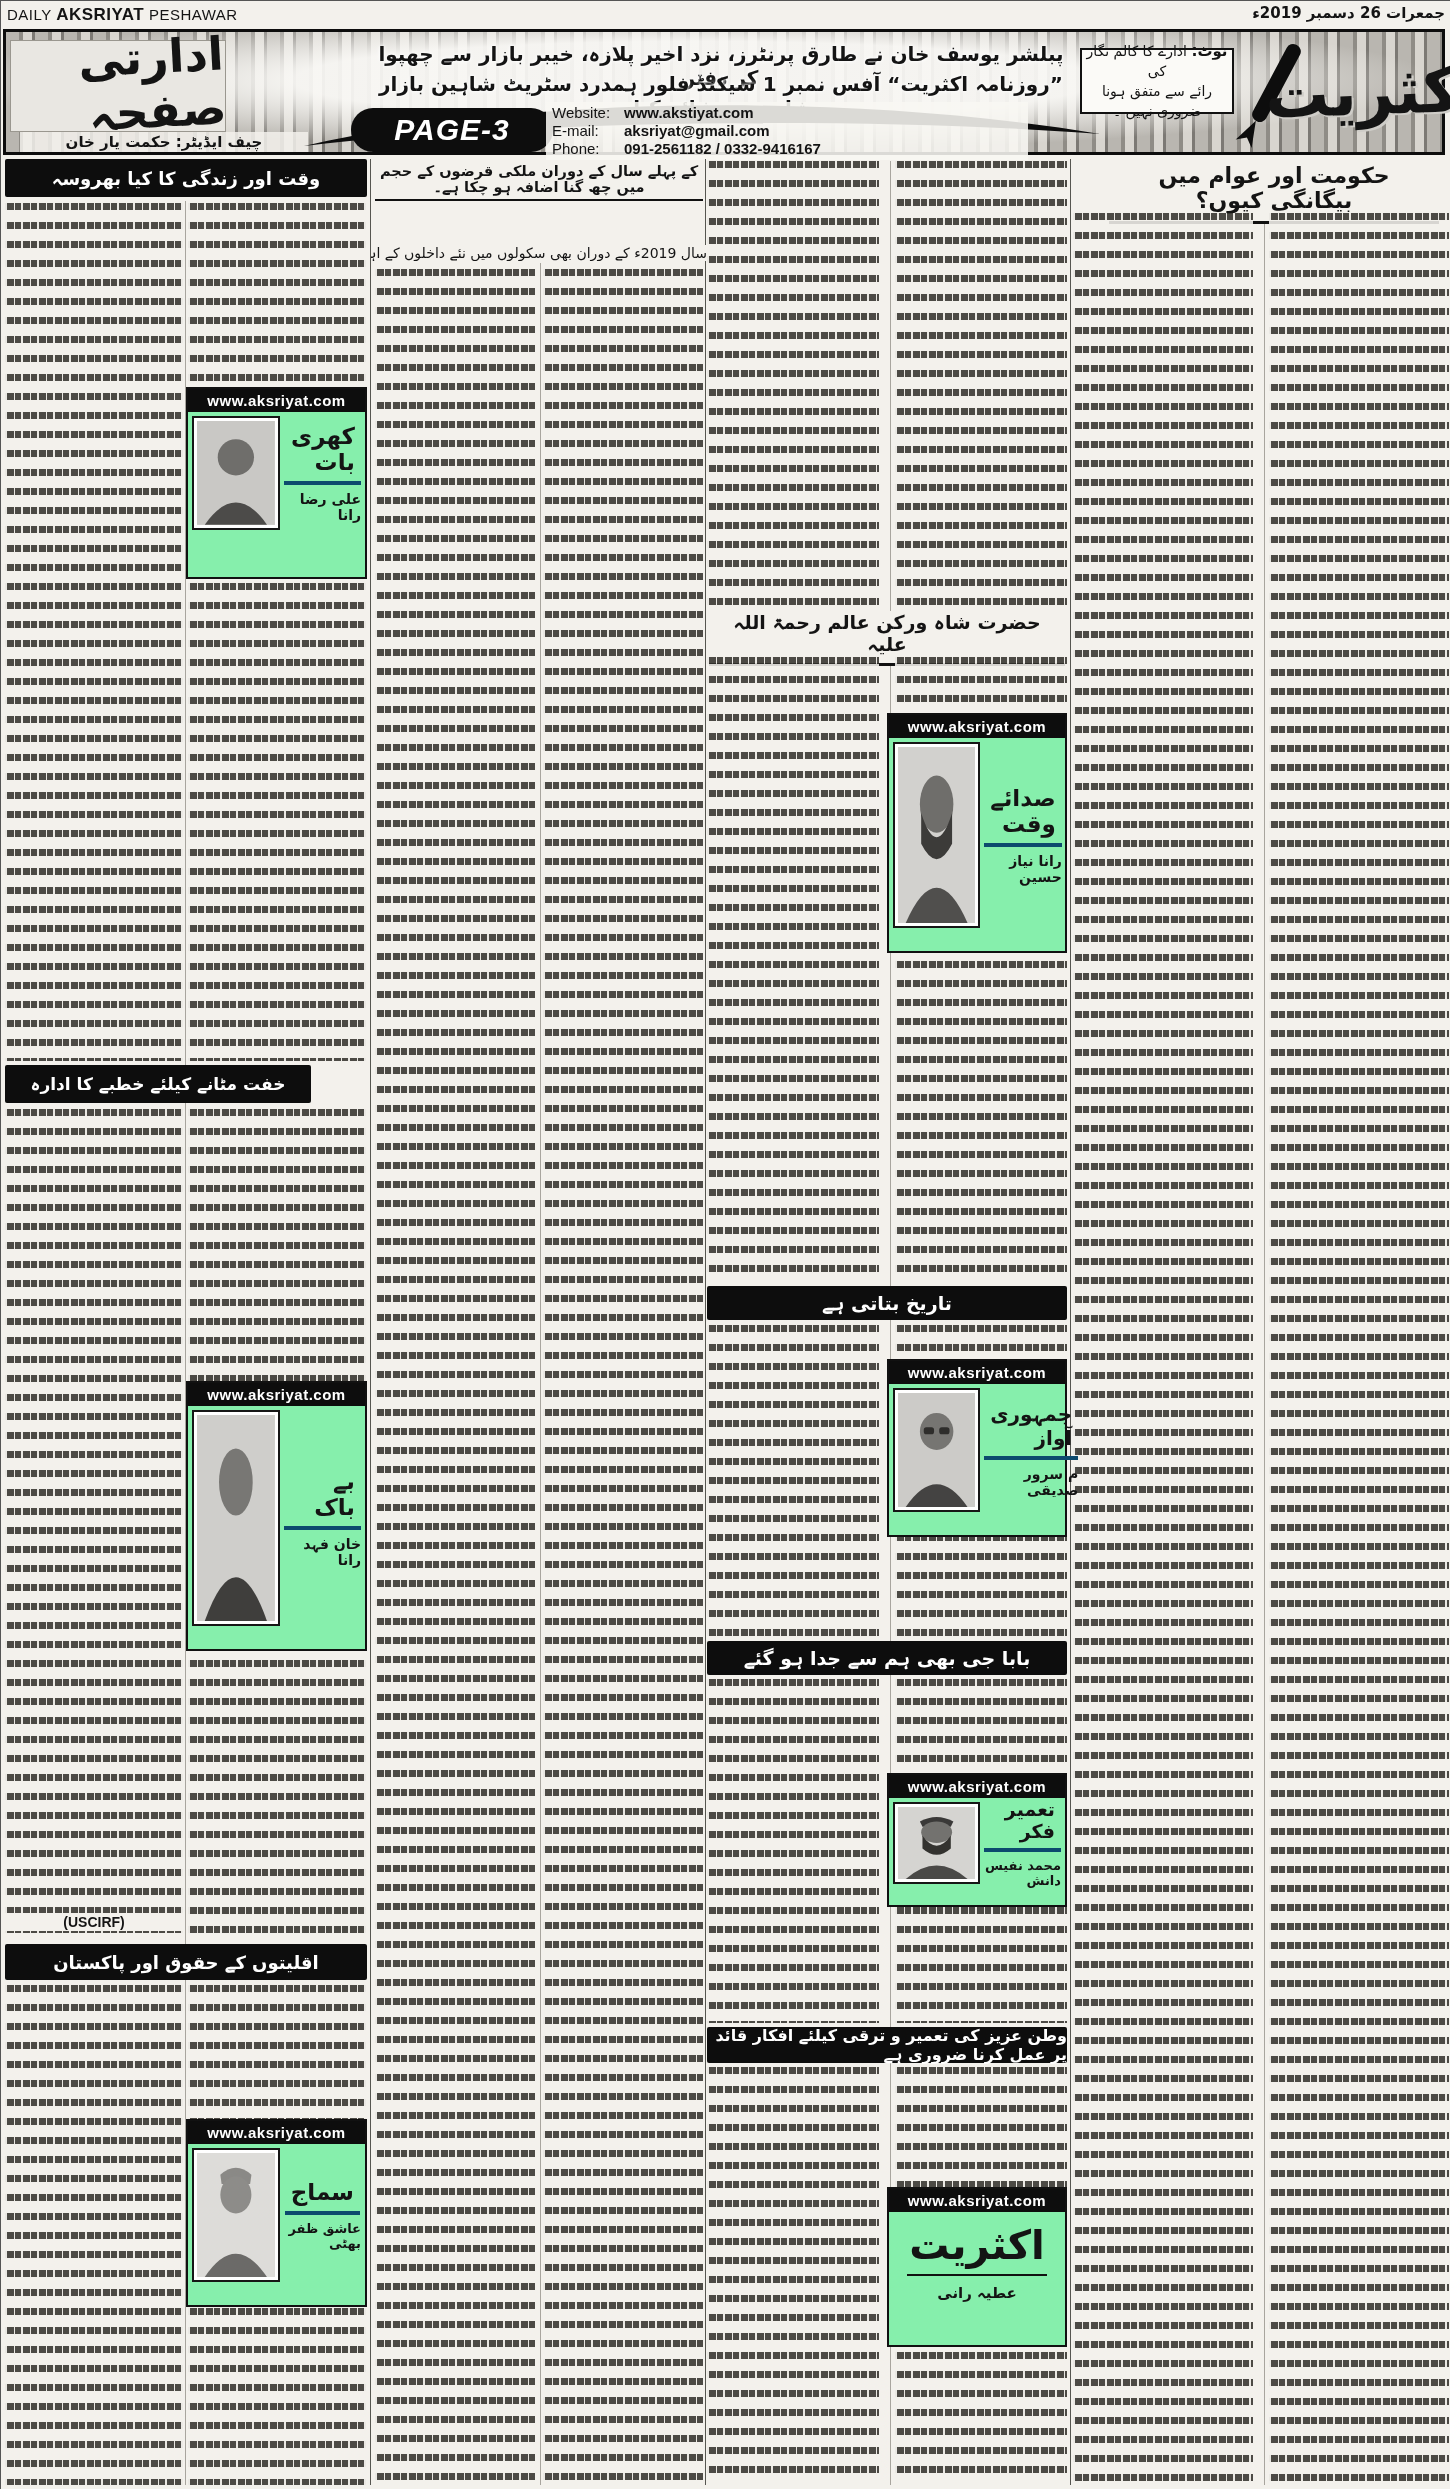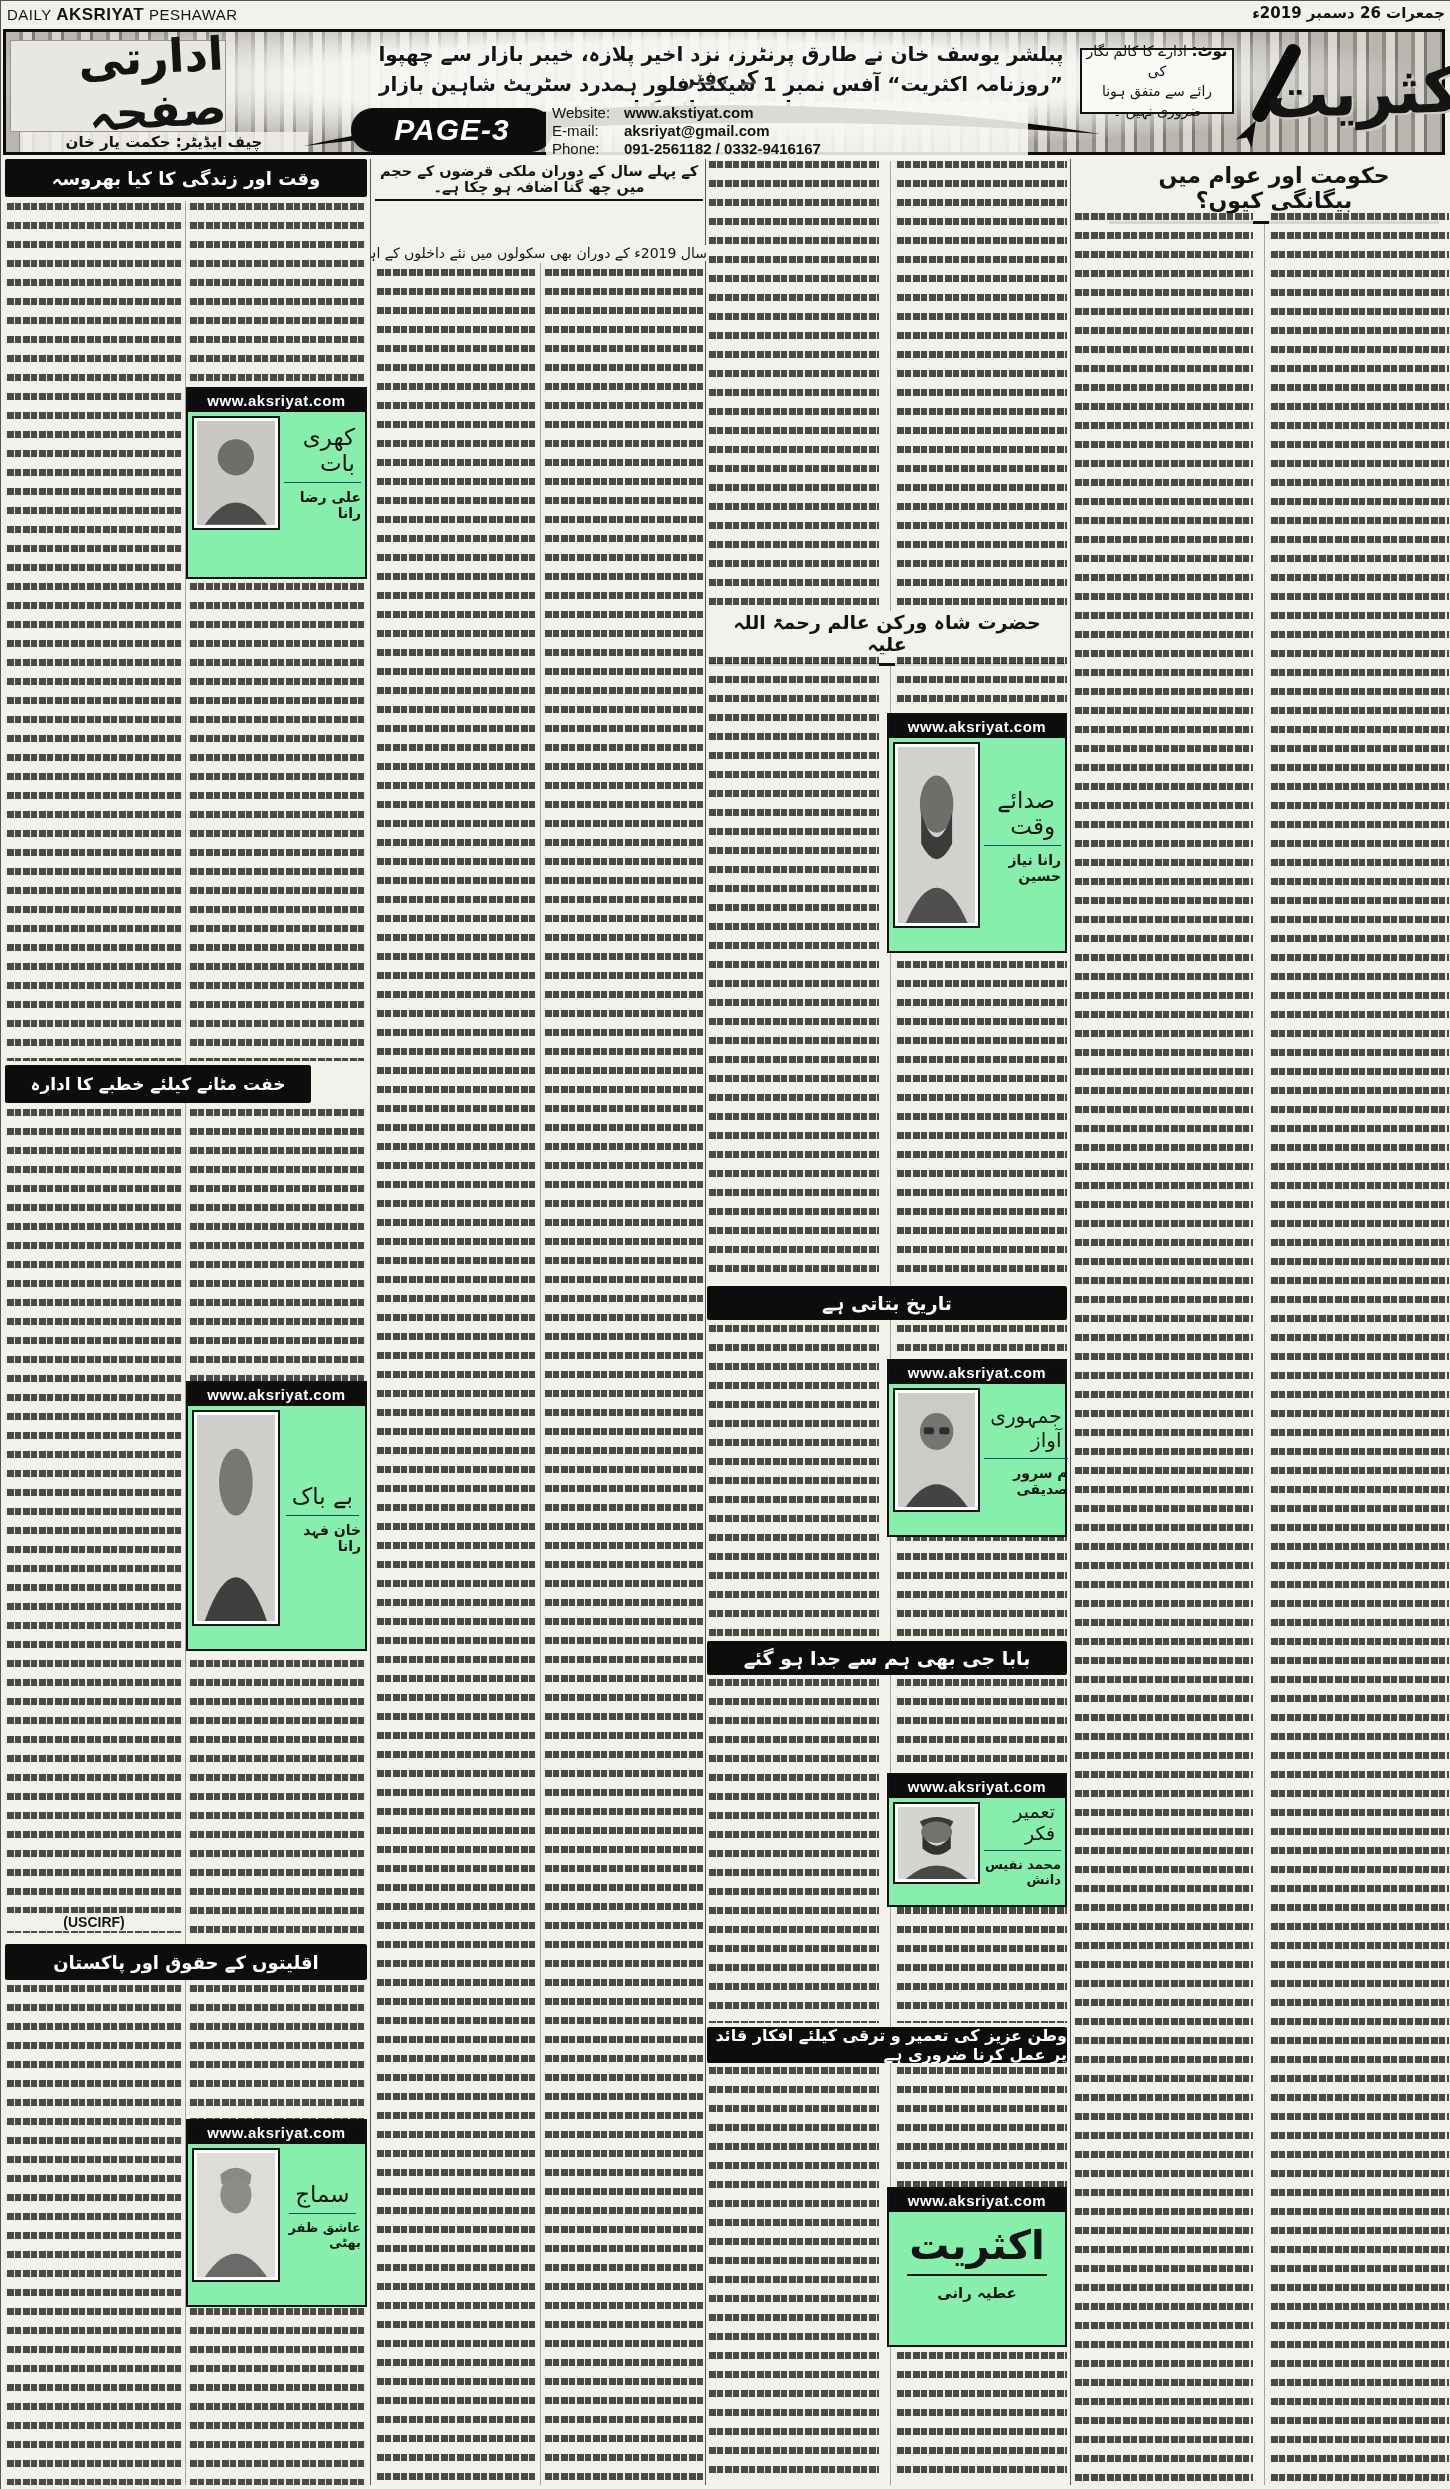--- a/index.html
+++ b/index.html
@@ -60,21 +60,21 @@
          background:#f3f1ec;padding:1px 0;}
 
   
   .abox{position:absolute;border:2px solid #111;background:#86efac;box-sizing:border-box;}
   .abox .www{background:#0d0d0d;color:#fff;text-align:center;font-family:"Liberation Sans",sans-serif;
              font-weight:bold;font-size:15px;padding:3px 0;letter-spacing:.5px;direction:ltr;}
   .abox .inner{display:flex;flex-direction:row;align-items:stretch;padding:4px;gap:4px;}
   .abox .photo{flex:0 0 46%;background:#d9d8d5;border:3px solid #fff;outline:2px solid #161616;margin:2px;position:relative;overflow:hidden;}
   .abox .photo svg{display:block;width:100%;height:100%;}
   .abox .meta{flex:1;display:flex;flex-direction:column;align-items:center;justify-content:center;gap:6px;}
-  .abox .ctitle{font-size:23px;font-weight:normal;border-bottom:1px solid #0c4a6e;padding:0 6px 6px;}
+  .abox .ctitle{font-size:23px;font-weight:bold;border-bottom:4px solid #0c4a6e;padding:0 6px 6px;}
   .abox .cauthor{font-size:14px;font-weight:bold;}
   .logobox .big{font-size:40px;font-weight:bold;text-align:center;padding:10px 0 6px;border-bottom:2px solid #111;margin:0 18px;}
   .logobox .cauthor{display:block;text-align:center;font-size:15px;font-weight:bold;padding:8px 0 6px;}
 </style>
 </head>
 <body>
 
 <div id="page">
 
   <div class="abs" id="topline">

